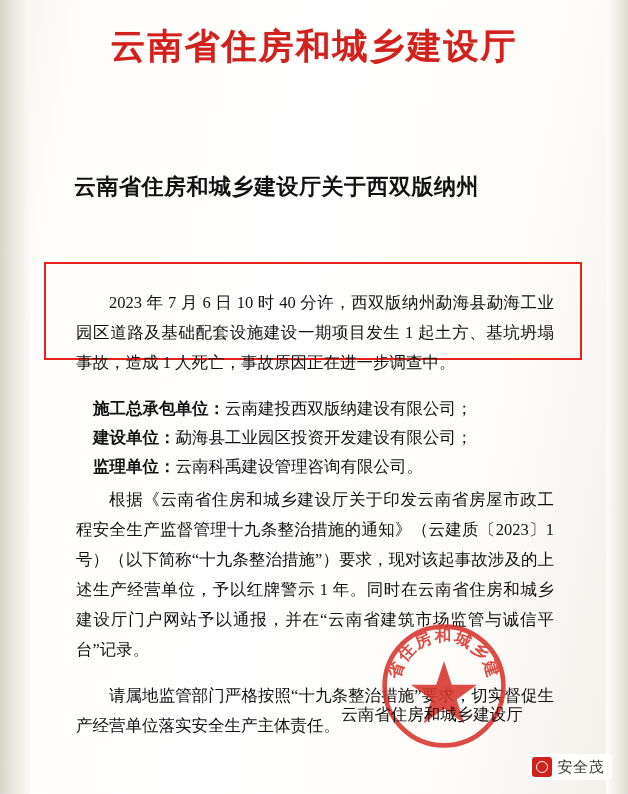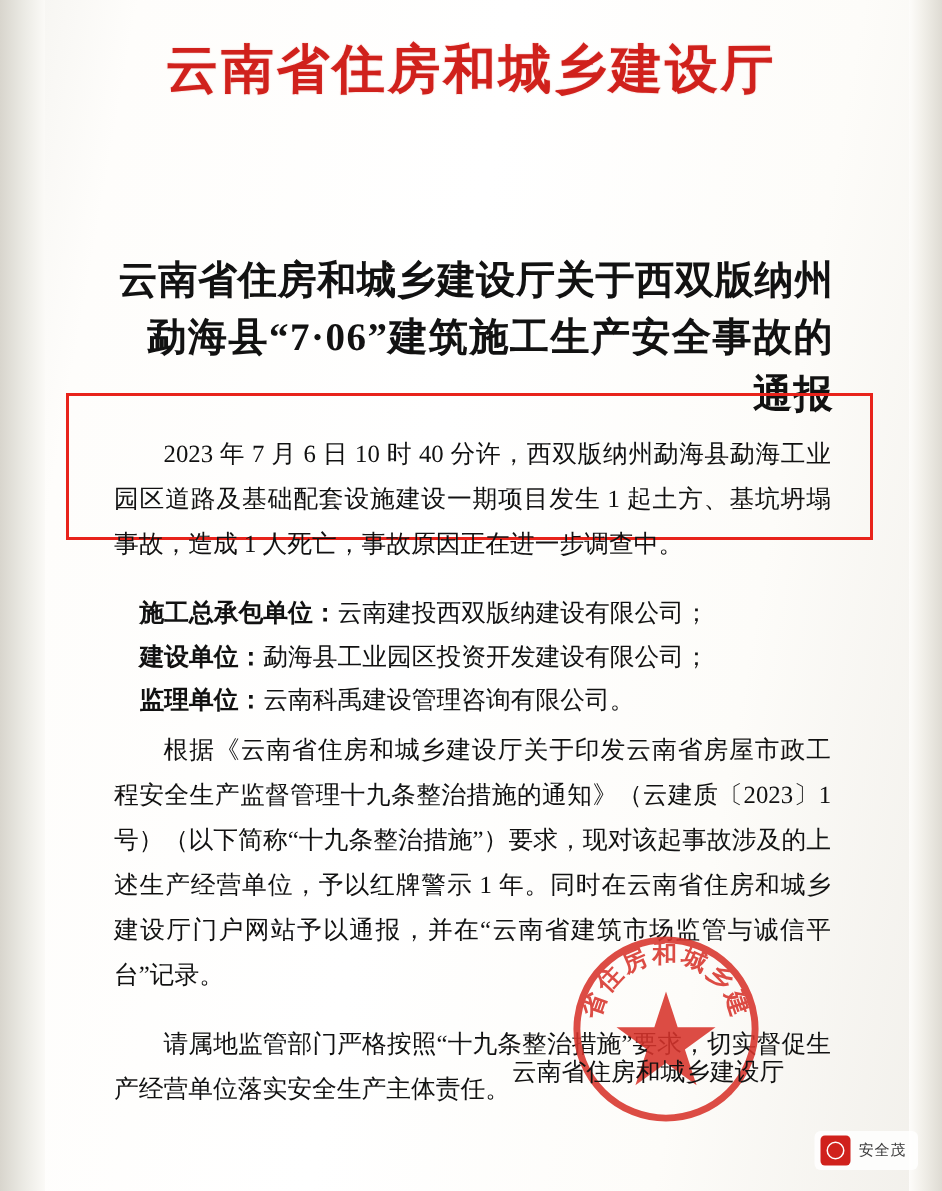--- a/index.html
+++ b/index.html
@@ -61,22 +61,22 @@
     line-height: 1.2;
     text-shadow: 0 0 1px rgba(208,33,28,0.4);
   }
 
   
   .doc-title {
     position: absolute;
     left: 74px;
     top: 168px;
     width: 482px;
-    text-align: right;
-    font-size: 26px;
+    text-align: left;
+    font-size: 22px;
     font-weight: bold;
     line-height: 38px;
     color: #121212;
     letter-spacing: 0.5px;
   }
   .doc-title .line2 {
     letter-spacing: 1px;
   }
 
   
@@ -171,40 +171,39 @@
     content: "";
     position: absolute;
     left: 4px; top: 4px;
     width: 12px; height: 12px;
     border: 1.6px solid #fff;
     border-radius: 50%;
     box-sizing: border-box;
   }
   .wm-text {
     font-family: "Liberation Sans", "DejaVu Sans", sans-serif;
-    font-size: 10px;
+    font-size: 15px;
     color: #3b3b3b;
     letter-spacing: 0.5px;
   }
 </style>
 </head>
 <body>
 
 <div class="page">
   <div class="paper-shade"></div>
   <div class="left-edge"></div>
   <div class="right-edge"></div>
 
   <div class="letterhead">
     <div class="letterhead-title">云南省住房和城乡建设厅</div>
   </div>
 
   <div class="doc-title">
     <div>云南省住房和城乡建设厅关于西双版纳州</div>
-    <div class="line2">勐海县“7·06”建筑施工生产安全事故的通报</div>
   </div>
 
   <div class="highlight-box"></div>
 
   <div class="body-text">
     <p class="para">2023 年 7 月 6 日 10 时 40 分许，西双版纳州勐海县勐海工业园区道路及基础配套设施建设一期项目发生 1 起土方、基坑坍塌事故，造成 1 人死亡，事故原因正在进一步调查中。</p>
 
     <div class="kv-block">
       <p class="kv-line">
         <span class="kv-key">施工总承包单位：</span><span>云南建投西双版纳建设有限公司；</span>

